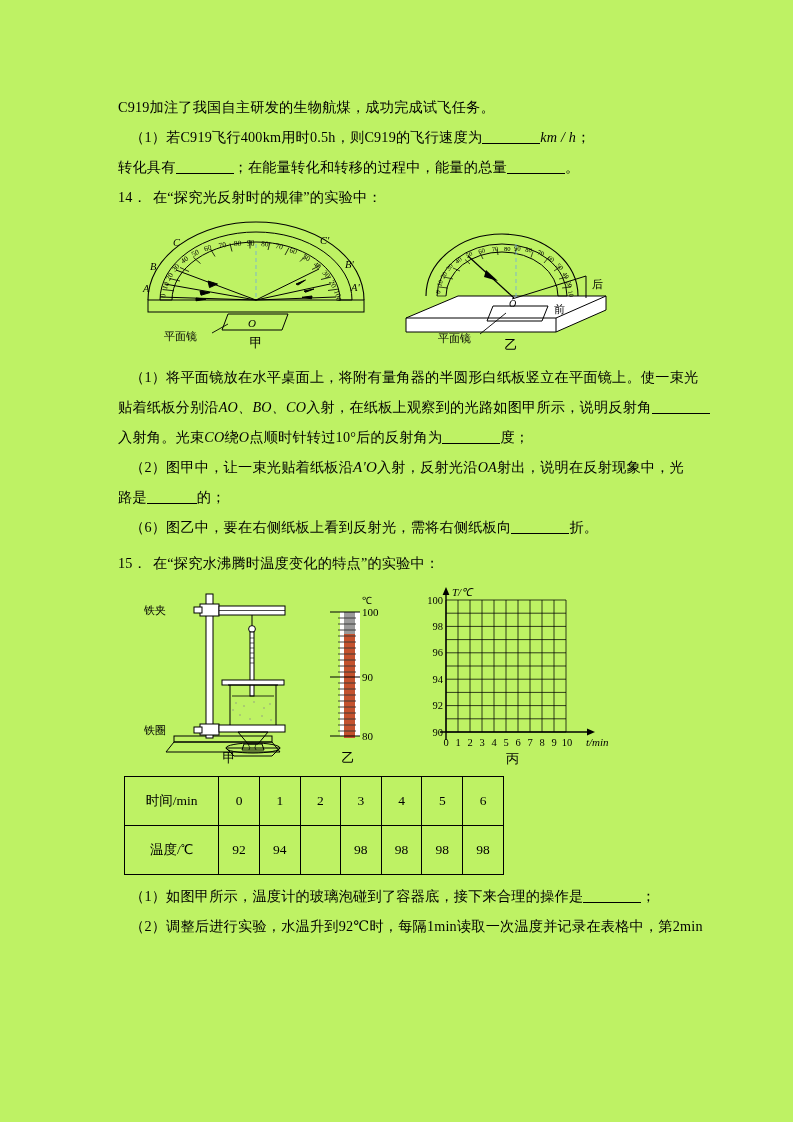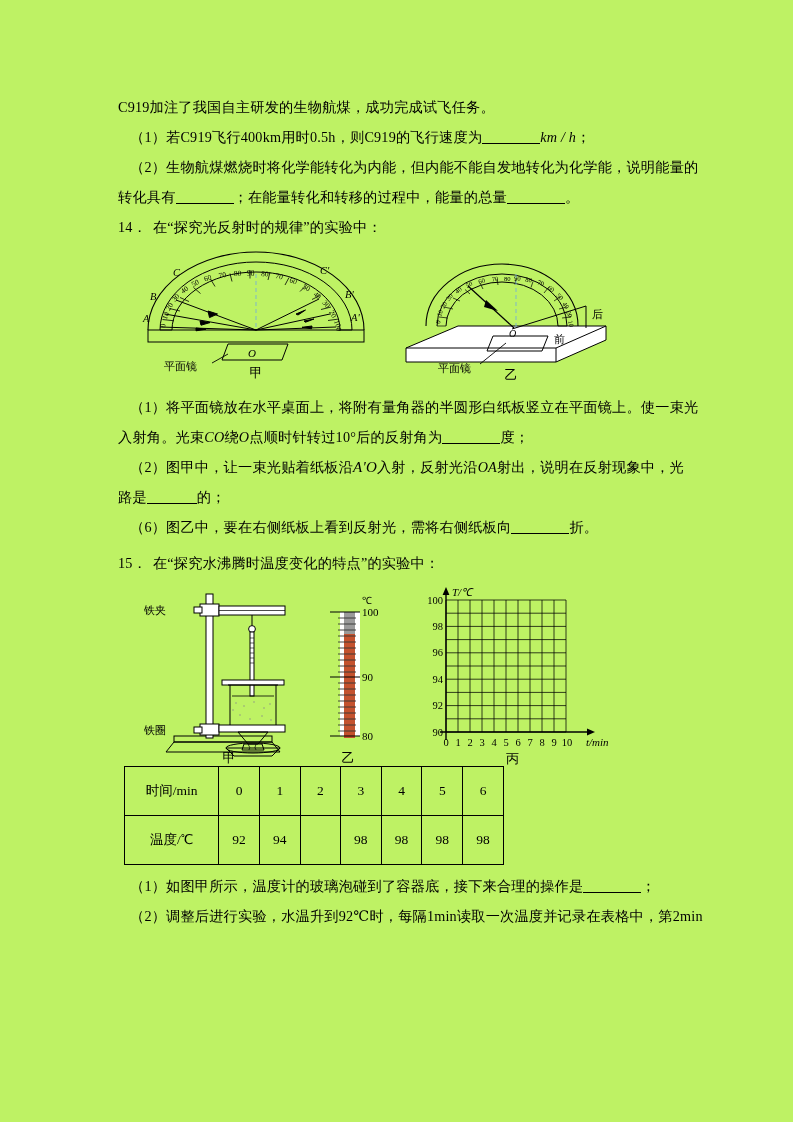--- a/index.html
+++ b/index.html
@@ -78,21 +78,20 @@
 
 <div class="page">
   <div class="content">
 
     <div class="para">C919加注了我国自主研发的生物航煤，成功完成试飞任务。</div>
 
     <div class="para indent">
       <span>（1）若C919飞行</span><span class="mathnum">400km</span><span>用时</span><span class="mathnum">0.5h</span><span>，则C919的飞行速度为</span><span class="blank"></span><span class="it">km / h</span><span>；</span>
     </div>
 
-    <div class="para indent">（2）生物航煤燃烧时将化学能转化为内能，但内能不能自发地转化为化学能，说明能量的</div>
     <div class="para">
       <span>转化具有</span><span class="blank"></span><span>；在能量转化和转移的过程中，能量的总量</span><span class="blank"></span><span>。</span>
     </div>
 
     <div class="para" style="">
       <span>14．</span><span style="display:inline-block;width:6px"></span><span>在“探究光反射时的规律”的实验中：</span>
     </div>
 
     <div class="figrow" style="height:132px; margin-top:2px;">
 
@@ -253,20 +252,23 @@
         <text x="196" y="74" font-family="Liberation Serif, serif" font-size="11">后</text>
         <text x="158" y="99" font-family="Liberation Serif, serif" font-size="11">前</text>
         <text x="42" y="128" font-family="Liberation Serif, serif" font-size="11">平面镜</text>
         <line x1="84" y1="120" x2="110" y2="99" stroke="#000" stroke-width="0.9"></line>
       </svg>
       <div class="figcap fig-abs" style="left:278px; top:122px; width:230px;">乙</div>
     </div>
 
     <div class="para indent" style="margin-top:16px;">（1）将平面镜放在水平桌面上，将附有量角器的半圆形白纸板竖立在平面镜上。使一束光</div>
     <div class="para">
+      <span>贴着纸板分别沿</span><span class="it">AO、BO、CO</span><span>入射，在纸板上观察到的光路如图甲所示，说明反射角</span><span class="blank"></span>
+    </div>
+    <div class="para">
       <span>入射角。光束</span><span class="it">CO</span><span>绕</span><span class="it">O</span><span>点顺时针转过10°后的反射角为</span><span class="blank"></span><span>度；</span>
     </div>
     <div class="para indent">
       <span>（2）图甲中，让一束光贴着纸板沿</span><span class="it" style="font-size:15px;margin-top:7px;">A'O</span><span>入射，反射光沿</span><span class="it">OA</span><span>射出，说明在反射现象中，光</span>
     </div>
     <div class="para">
       <span>路是</span><span class="blank short"></span><span>的；</span>
     </div>
     <div class="para indent">
       <span>（6）图乙中，要在右侧纸板上看到反射光，需将右侧纸板向</span><span class="blank"></span><span>折。</span>
@@ -437,21 +439,21 @@
           <text x="144" y="162">9</text>
           <text x="157" y="162">10</text>
         </g>
 
         <text x="42" y="12" font-family="Liberation Serif, serif" font-size="11" font-style="italic">T/℃</text>
         <text x="176" y="162" font-family="Liberation Serif, serif" font-size="11" font-style="italic">t/min</text>
       </svg>
       <div class="figcap fig-abs" style="left:292px; top:166px; width:205px;">丙</div>
     </div>
 
-    <table class="datatable" style="margin-top:2px; margin-left:6px;">
+    <table class="datatable" style="margin-top:12px; margin-left:6px;">
       <tbody>
           <tr>
         <td class="hdrcell">时间/min</td>
         <td class="valcell">0</td>
         <td class="valcell">1</td>
         <td class="valcell">2</td>
         <td class="valcell">3</td>
         <td class="valcell">4</td>
         <td class="valcell">5</td>
         <td class="valcell">6</td>

